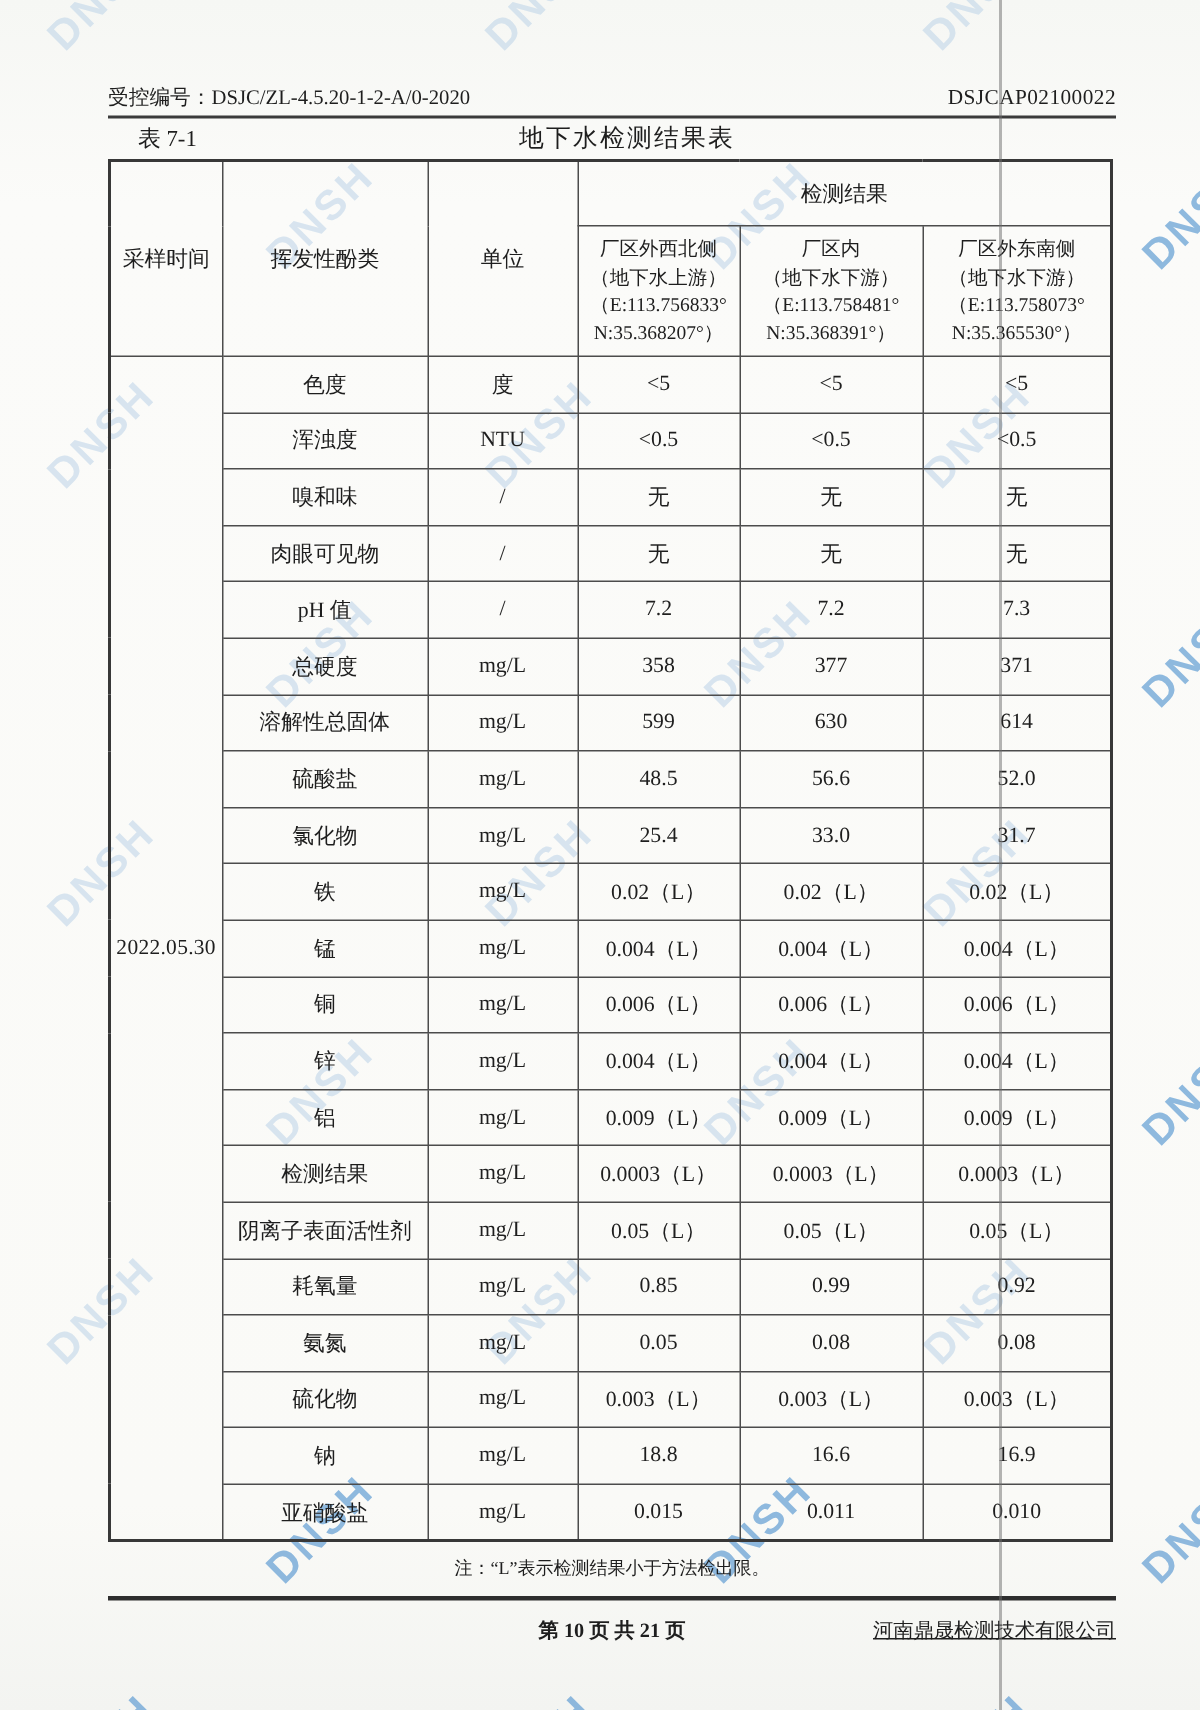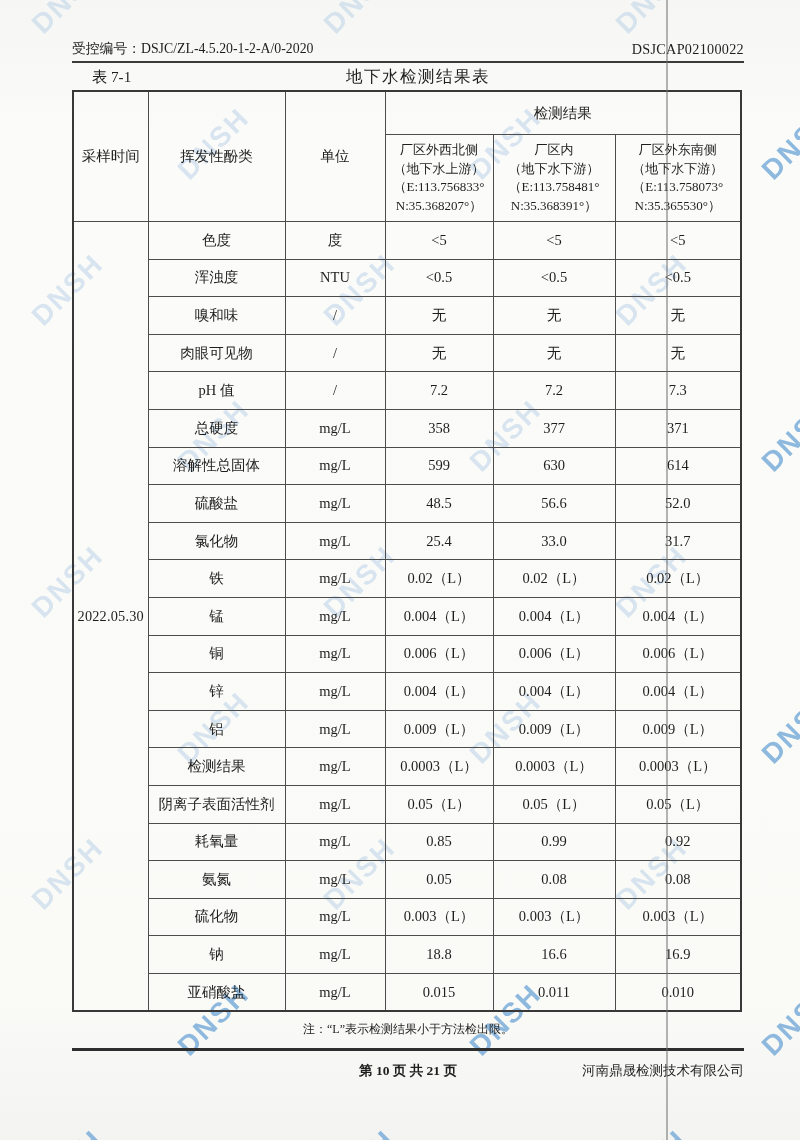--- a/index.html
+++ b/index.html
@@ -21,51 +21,51 @@
     font-weight:700; font-size:28px; letter-spacing:2px;
     transform:rotate(-45deg); transform-origin:center;
     color:var(--wm-faint,#bcd3e8); opacity:.55; white-space:nowrap;
   }
   .wm.strong { color:var(--wm-strong,#74a9d8); opacity:.8; }
   
   .scan-line {
     position:absolute; left:666px; top:0; width:2px; height:1140px;
     background:rgba(108,108,108,.5); z-index:5; pointer-events:none;
   }
-  .content { position:absolute; left:72px; top:0; width:672px; z-index:1; }
+  .content { position:absolute; left:72px; top:16px; width:672px; z-index:1; }
   .control-row {
     display:flex; justify-content:space-between; align-items:flex-end;
     padding-top:40px; padding-bottom:3px; font-size:13.8px;
     border-bottom:2px solid #3b3b3b;
   }
   .doc-code { font-size:14.2px; letter-spacing:.3px;margin-left:32px; }
   .title-row { position:relative; height:27px; line-height:27px;margin-left:20px; }
   .table-no { font-size:15.2px; }
   .doc-title {
     position:absolute; left:0; right:0; text-align:center;
-    font-size:16.5px; letter-spacing:1.5px;
+    font-size:16.5px; letter-spacing:1.5px;font-family:Liberation Mono, monospace;
   }
   table.results {
     width:668px; border-collapse:collapse; table-layout:fixed;
     border:2px solid #383838; background:transparent;
   }
   table.results th, table.results td {
     border:1px solid var(--border,#4c4c4c);
     text-align:center; vertical-align:middle;
     font-weight:normal; padding:0; overflow:hidden;
   }
   tr.h1 th { height:42px; font-size:14.5px; }
   tr.h2 th { height:82px; font-size:13px; line-height:18.5px; padding:2px 1px;text-align:center; }
   tbody td { height:36.6px; font-size:14.5px; }
   td.date-cell { font-size:14.3px; letter-spacing:.2px; }
   .note { text-align:center; font-size:12px; margin-top:9px; height:19px; }
   .footer-rule { border-top:3px solid #2e2e2e; margin-top:8px; }
   .footer { position:relative; margin-top:11px; height:18px; font-size:13.5px; }
   .page-info { position:absolute; left:50%; transform:translateX(-50%); white-space:nowrap;font-weight:bold; }
-  .company { position:absolute; right:0; white-space:nowrap; }
+  .company { position:absolute; right:0; white-space:nowrap;text-decoration:underline; }
 </style>
 </head>
 <body>
 
 <div class="page">
   <div class="wm-layer" id="wm-layer">
       <span class="wm" style="left: 24px; top: -18px;">DNSH</span>
       <span class="wm" style="left: 316px; top: -18px;">DNSH</span>
       <span class="wm" style="left: 608px; top: -18px;">DNSH</span>
       <span class="wm" style="left: 170px; top: 128px;">DNSH</span>

